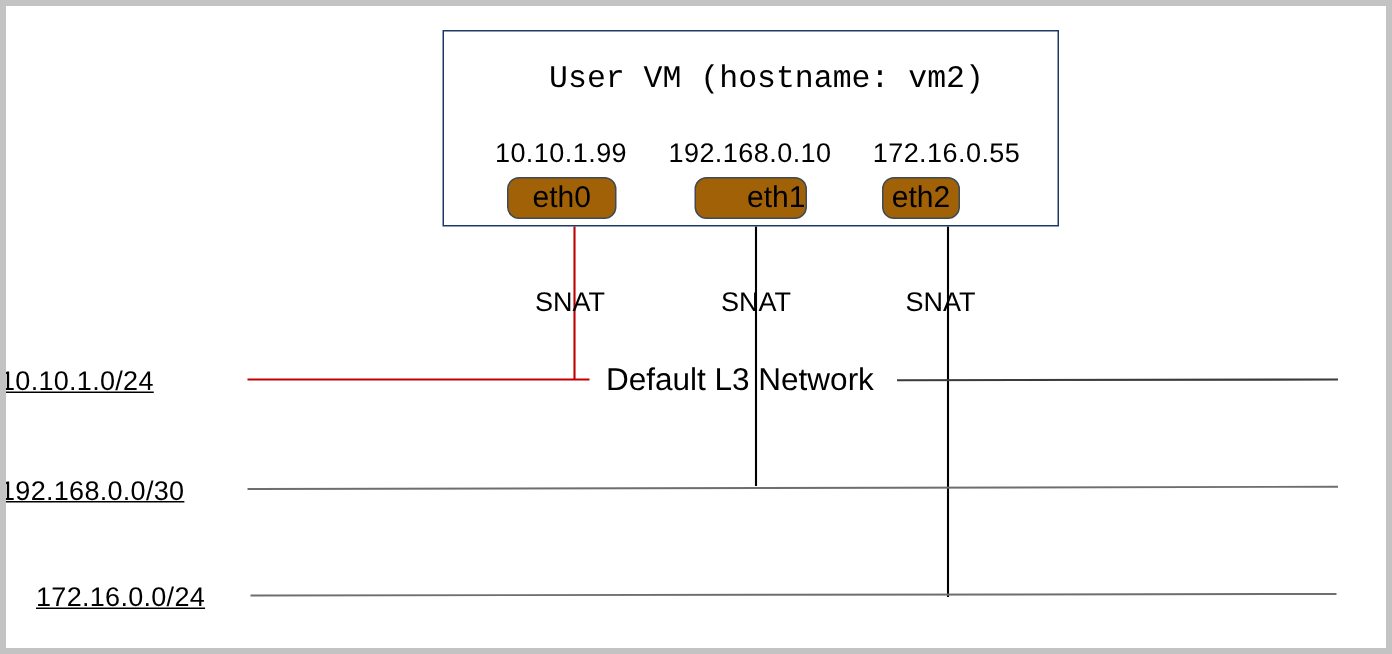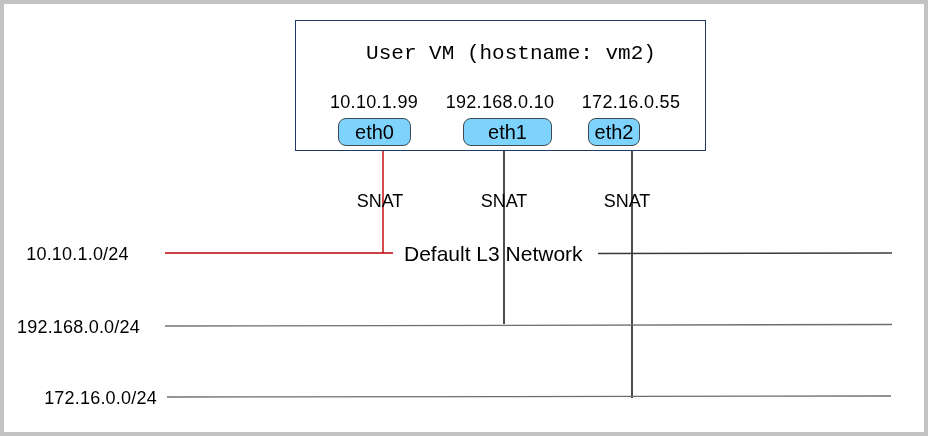--- a/index.html
+++ b/index.html
@@ -59,50 +59,51 @@
   }
   .ip-eth0 { left: 374px; }
   .ip-eth1 { left: 500px; }
   .ip-eth2 { left: 631px; }
   .eth-box {
     position: absolute;
     top: 118px;
     height: 28px;
     border: 1.4px solid #3f4a54;
     border-radius: 8px;
-    background: #7dd3fc;
+    background: #a16207;
     box-sizing: border-box;
     display: flex;
     align-items: center;
     justify-content: center;
     font-size: 20px;
     z-index: 3;
   }
   .eth0-box { left: 338px; width: 73px; }
-  .eth1-box { left: 463px; width: 89px; }
+  .eth1-box { left: 463px; width: 75px; justify-content: flex-end; }
   .eth2-box { left: 588px; width: 52px; }
   .snat-label {
     position: absolute;
     top: 191px;
     transform: translateX(-50%);
     font-size: 18px;
     white-space: nowrap;
     z-index: 2;
   }
   .snat-eth0 { left: 380px; }
   .snat-eth1 { left: 504px; }
   .snat-eth2 { left: 627px; }
   .net-label {
     position: absolute;
     left: 0;
-    text-align: center;
+    text-align: left;
     font-size: 18px;
     letter-spacing: 0.2px;
     white-space: nowrap;
     z-index: 3;
+    text-decoration: underline;
   }
   .net-label-1 { width: 155px; top: 244px; }
   .net-label-2 { width: 157px; top: 317px; }
   .net-label-3 { width: 153px; top: 388px; margin-left: 24px; }
   .default-l3-label {
     position: absolute;
     left: 404px; top: 242px;
     font-size: 21px;
     white-space: nowrap;
     background: transparent;
@@ -144,19 +145,19 @@
   </div>
   <div class="eth-box eth2-box">
     <span>eth2</span>
   </div>
 
   <div class="snat-label snat-eth0">SNAT</div>
   <div class="snat-label snat-eth1">SNAT</div>
   <div class="snat-label snat-eth2">SNAT</div>
 
   <div class="net-label net-label-1">10.10.1.0/24</div>
-  <div class="net-label net-label-2">192.168.0.0/24</div>
+  <div class="net-label net-label-2">192.168.0.0/30</div>
   <div class="net-label net-label-3">172.16.0.0/24</div>
 
   <div class="default-l3-label">Default L3 Network</div>
 
   <div class="frame"></div>
 </div>
 
 </body></html>

